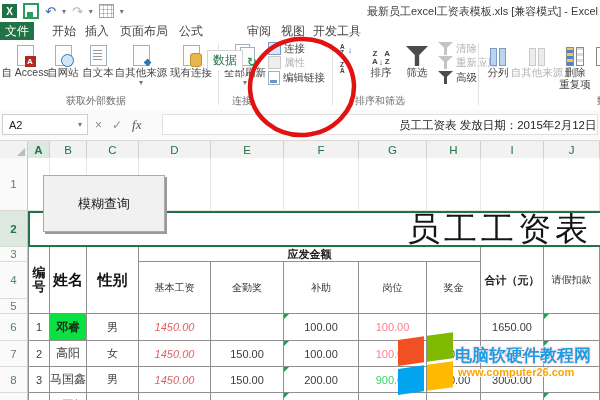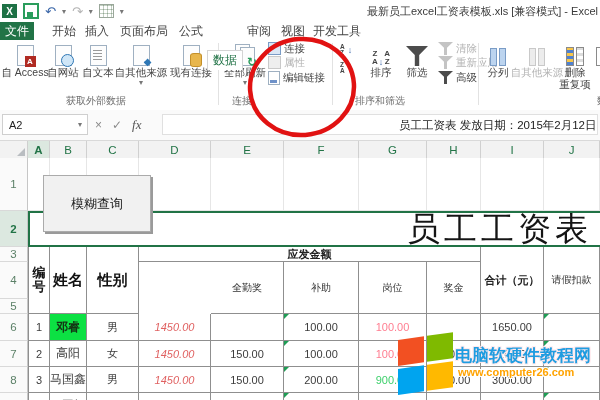--- a/index.html
+++ b/index.html
@@ -119,21 +119,21 @@
   .hsm{font-size:10px;color:#333;}
   .red{color:#e06262;font-style:italic;}
   .pink{color:#ff7d90;}
   .grn{color:#3ed06c;}
   .selname{background:#0ce143;color:#143314;font-weight:bold;}
   .nametxt{font-size:12px;}
   .gt::before{content:"";position:absolute;left:0;top:0;width:0;height:0;
               border-top:5px solid #1f9d55;border-right:5px solid transparent;}
 
   
-  .qbtn{left:43px;top:175px;width:108px;height:57px;background:#f1f1f1;border:1px solid #ababab;
+  .qbtn{left:43px;top:175px;width:122px;height:57px;background:#f1f1f1;border:1px solid #ababab;
         box-shadow:2px 2px 0 #9a9a9a;display:flex;align-items:center;justify-content:center;
         font-size:13px;color:#222;z-index:5;box-sizing:border-box;}
   .wm{left:395px;top:332px;width:205px;height:66px;z-index:8;pointer-events:none;}
   .wlogo{left:3px;top:4px;width:56px;height:58px;display:grid;grid-template-columns:26px 26px;
          grid-template-rows:26px 26px;gap:3px;transform:skewY(-8deg);}
   .wlogo i{display:block;}
   .wsite{left:60px;top:12px;font-size:17px;font-weight:bold;color:#1f9ce0;white-space:nowrap;
          text-shadow:-1px -1px 0 #ffe9ec,1px -1px 0 #ffe9ec,-1px 1px 0 #ffe9ec,1px 1px 0 #ffe9ec;}
   .wurl{left:63px;top:34px;font-size:11px;font-weight:bold;color:#ffa300;white-space:nowrap;
         text-shadow:-1px -1px 0 #fff,1px -1px 0 #fff,-1px 1px 0 #fff,1px 1px 0 #fff;}
@@ -389,20 +389,21 @@
       <div class="ec"></div>
     <div class="ec"></div>
       <div class="ec"></div>
 
     <div class="titlecell ser">员工工资表</div>
 
     <div class="tc lft hid ser" style="grid-column:1;grid-row:3/6;">编号</div>
     <div class="tc hbig ser" style="grid-column:2;grid-row:3/6;">姓名</div>
     <div class="tc hbig ser" style="grid-column:3;grid-row:3/6;">性别</div>
     <div class="tc hmid" style="grid-column:4/9;grid-row:3;">应发金额</div>
+    <div class="tc hsm" style="grid-column:4;grid-row:4/6;">基本工资</div>
     <div class="tc hsm" style="grid-column:5;grid-row:4/6;">全勤奖</div>
     <div class="tc hsm" style="grid-column:6;grid-row:4/6;">补助</div>
     <div class="tc hsm" style="grid-column:7;grid-row:4/6;font-family:Liberation Serif, serif;">岗位</div>
     <div class="tc hsm" style="grid-column:8;grid-row:4/6;">奖金</div>
     <div class="tc hmid" style="grid-column:9;grid-row:3/6;">合计（元）</div>
     <div class="tc hsm" style="grid-column:10;grid-row:3/6;">请假扣款</div>
 
     <div class="tc lft" style="grid-row:6;">1</div>
     <div class="tc nametxt selname" style="grid-row:6;">邓睿</div>
     <div class="tc" style="grid-row:6;">男</div>

